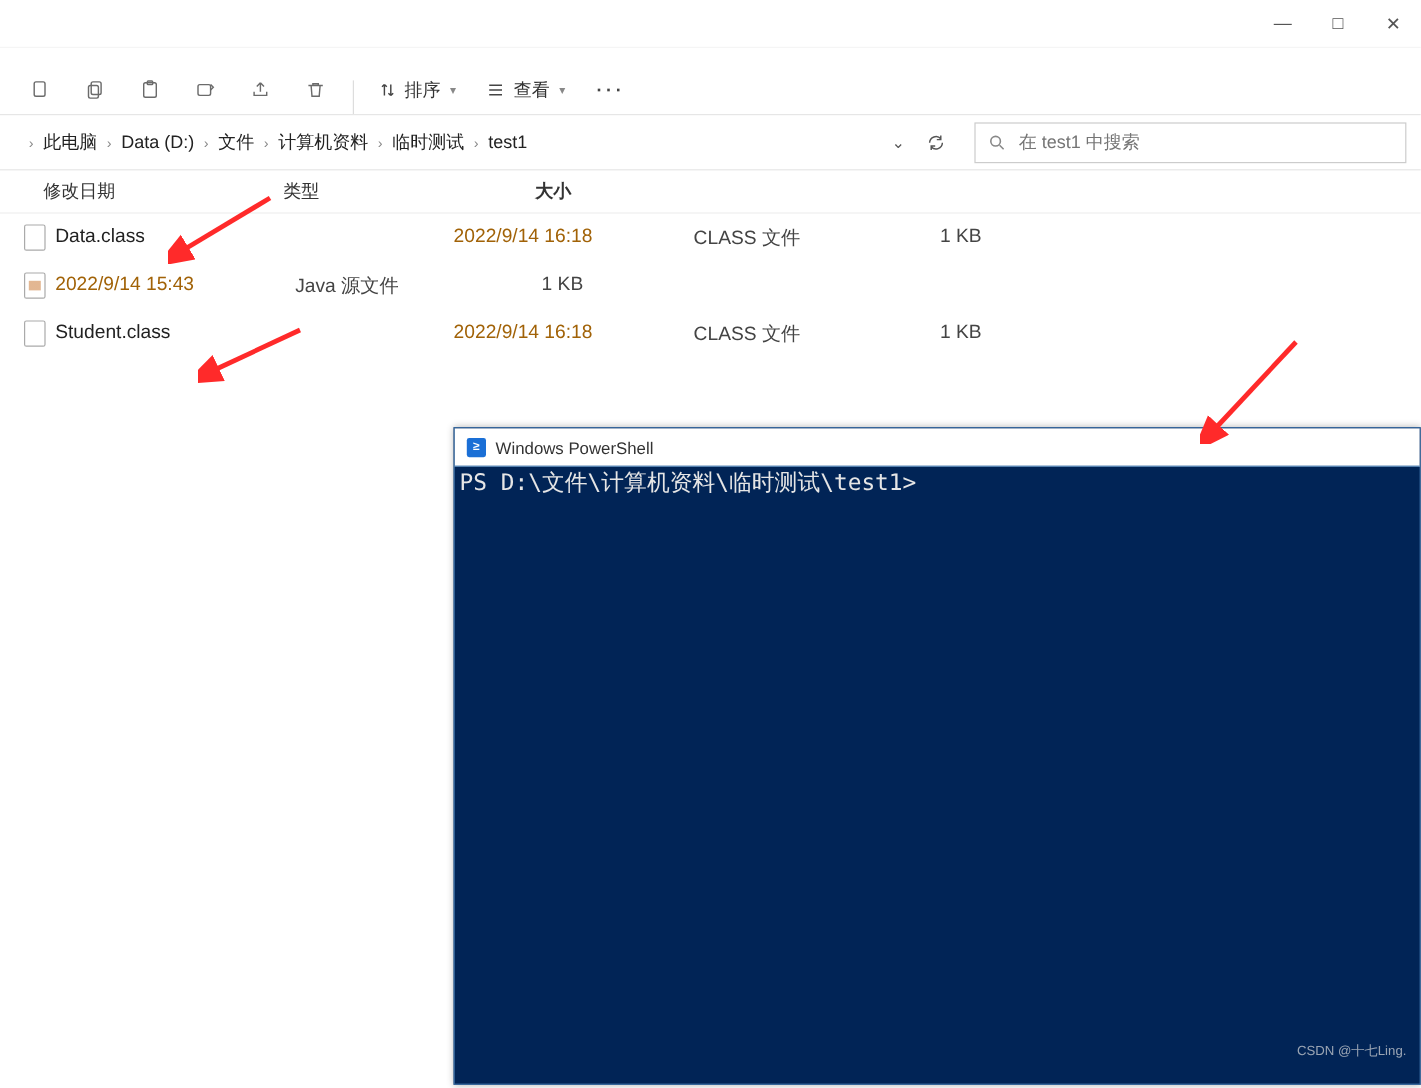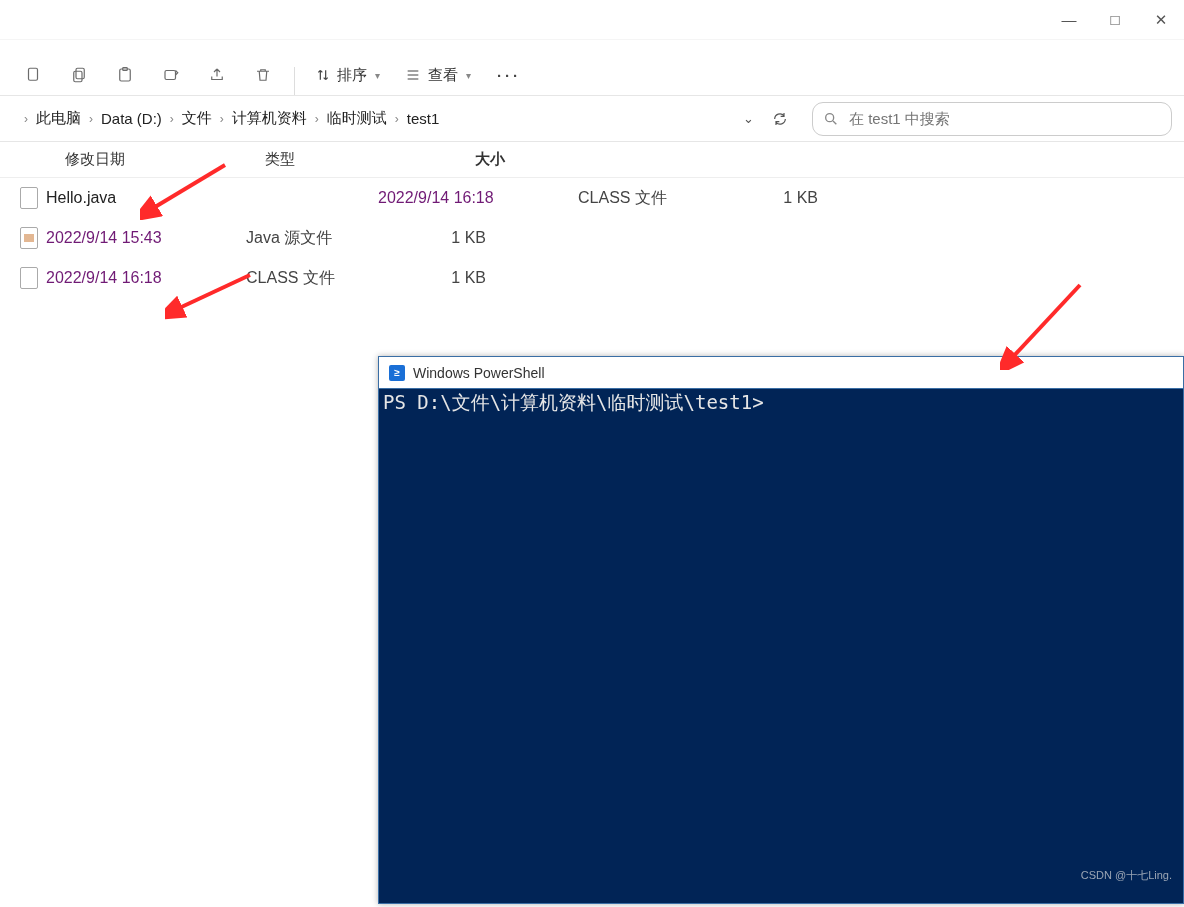--- a/index.html
+++ b/index.html
@@ -90,21 +90,21 @@
     display: flex;
     align-items: center;
     gap: 18px;
     padding-right: 6px;
     color: #555;
   }
   .search-box {
     width: 360px;
     height: 34px;
     border: 1px solid #ccc;
-    border-radius: 11px;
+    border-radius: 0;
     display: flex;
     align-items: center;
     padding: 0 10px;
     color: #888;
     gap: 10px;
   }
   .search-box input {
     border: none;
     outline: none;
     font-size: 15px;
@@ -115,21 +115,21 @@
   
   .cols {
     height: 36px;
     display: flex;
     align-items: center;
     border-bottom: 1px solid #eee;
     color: #333;
     padding-left: 36px;
   }
   .col-name { width: 340px; }
-  .col-date { width: 200px; margin-left: 29px; }
+  .col-date { width: 200px; }
   .col-type { width: 170px; }
   .col-size { width: 90px; text-align: right; padding-right: 20px; font-weight: bold; }
   .col-caret { font-size: 10px; color: #999; margin-left: 40px; }
   
   .files { }
   .row {
     height: 40px;
     display: flex;
     align-items: center;
     padding-left: 20px;
@@ -146,21 +146,21 @@
   }
   .file-icon.java::after {
     content: "";
     position: absolute;
     left: 3px; top: 6px;
     width: 10px; height: 8px;
     background: linear-gradient(#d0874a,#d0874a);
     opacity: .6;
   }
   .c-name { width: 332px; }
-  .c-date { width: 200px; color: #701a75; }
+  .c-date { width: 200px; color: #a16207; }
   .c-type { width: 170px; color: #444; }
   .c-size { width: 90px; text-align: right; color: #444; padding-right: 20px; }
   
   .ps-window {
     position: absolute;
     left: 378px;
     top: 356px;
     width: 806px;
     height: 548px;
     border: 1px solid #3a6ea5;
@@ -316,33 +316,34 @@
 
 <div class="cols">
   <div class="col-date">修改日期</div>
   <div class="col-type">类型</div>
   <div class="col-size">大小</div>
 </div>
 
 <div class="files">
   <div class="row">
     <span class="file-icon"></span>
-    <span class="c-name">Hello.java</span>
+    <span class="c-name">Data.class</span>
     <span class="c-date">2022/9/14 16:18</span>
     <span class="c-type">CLASS 文件</span>
     <span class="c-size">1 KB</span>
   </div>
   <div class="row">
     <span class="file-icon java"></span>
     <span class="c-date">2022/9/14 15:43</span>
     <span class="c-type">Java 源文件</span>
     <span class="c-size">1 KB</span>
   </div>
   <div class="row">
     <span class="file-icon"></span>
+    <span class="c-name">Student.class</span>
     <span class="c-date">2022/9/14 16:18</span>
     <span class="c-type">CLASS 文件</span>
     <span class="c-size">1 KB</span>
   </div>
 </div>
 
 <div class="ps-window">
   <div class="ps-title">
     <span class="ps-icon">≥</span>
     <span>Windows PowerShell</span>

